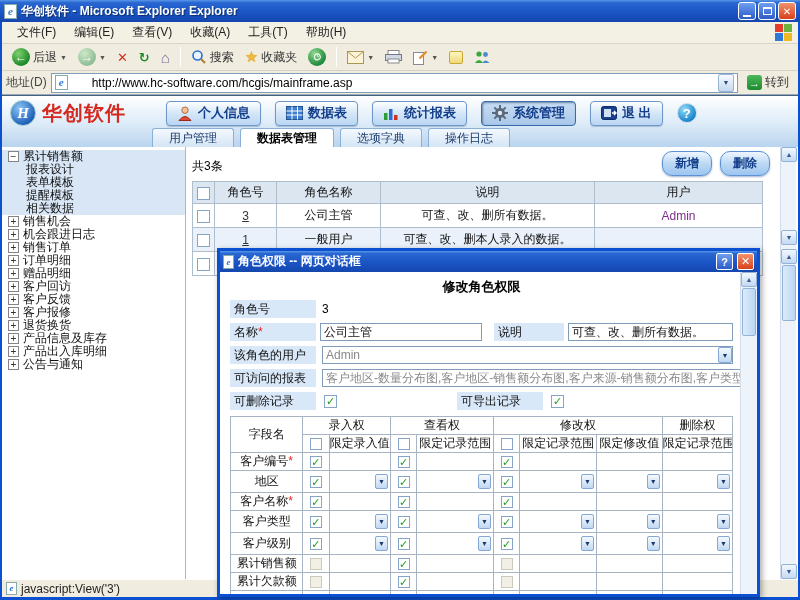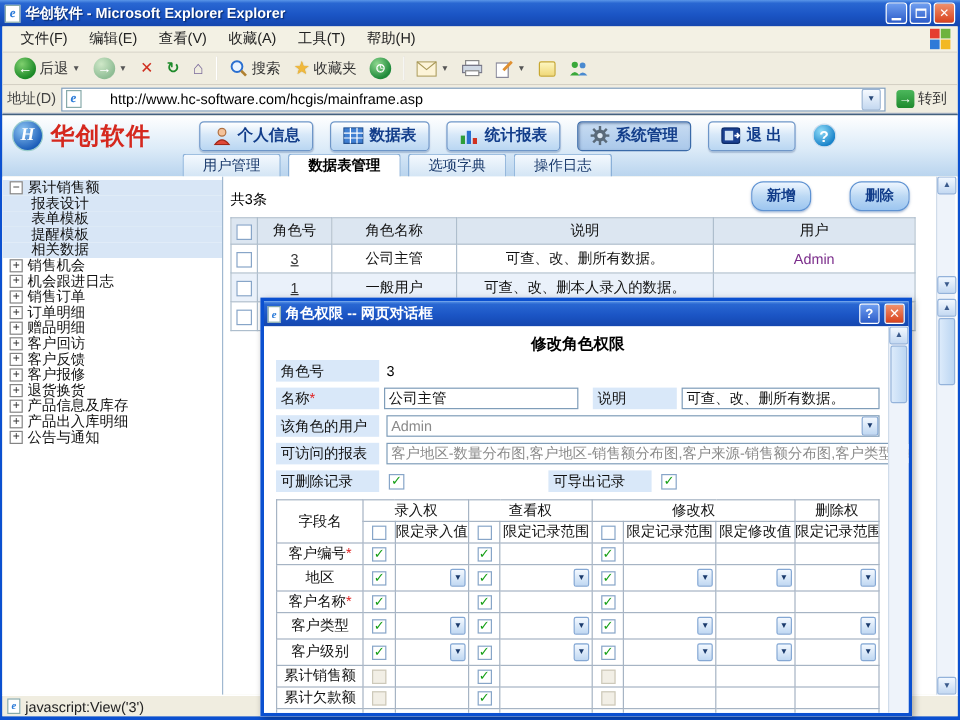--- a/index.html
+++ b/index.html
@@ -80,21 +80,21 @@
 
   
   .content { flex:1; display:flex; background:#fff; position:relative; overflow:hidden; }
   .sidebar { width:184px; border-right:1px solid #a0b8d0; background:#fff; padding-top:3px; overflow:hidden; }
   .tree-item { height:13px; line-height:13px; display:flex; align-items:center; color:#111; white-space:nowrap; }
   .tree-item.grp { background:#d8e6f6; }
   .tree-item.sel { background:#a3c3e8; }
   .tree-box { display:inline-block; width:11px; height:11px; border:1px solid #848484; background:#fff;
               font-size:10px; line-height:9px; text-align:center; margin-right:4px; color:#333; flex:none; }
   .sb-btns { margin-top:14px; text-align:center; }
-  .pill { display:inline-block; padding:3px 12px; margin:3px 16px; border:1px solid #5e92d2; border-radius:10px;
+  .pill { display:inline-block; padding:3px 12px; margin:3px 4px; border:1px solid #5e92d2; border-radius:10px;
           background:linear-gradient(180deg,#eef6ff,#bcd9f4 50%,#9cc5f0); color:#123d8a; font-weight:bold; font-size:12px;
           box-shadow:0 1px 2px rgba(70,110,170,.5); }
 
   .main { flex:1; position:relative; padding:4px 24px 0 6px; }
   .main-topbar { display:flex; align-items:center; }
   .count { margin-top:3px; color:#000; }
   .main-topbar .spacer { flex:1; }
   .role-table { border-collapse:collapse; width:570px; margin-top:2px; table-layout:fixed; }
   .role-table th, .role-table td { border:1px solid #aebecd; height:24px; text-align:center; font-weight:normal; color:#111; overflow:hidden; white-space:nowrap; }
   .role-table th { background:#dce6f1; height:22px; }

